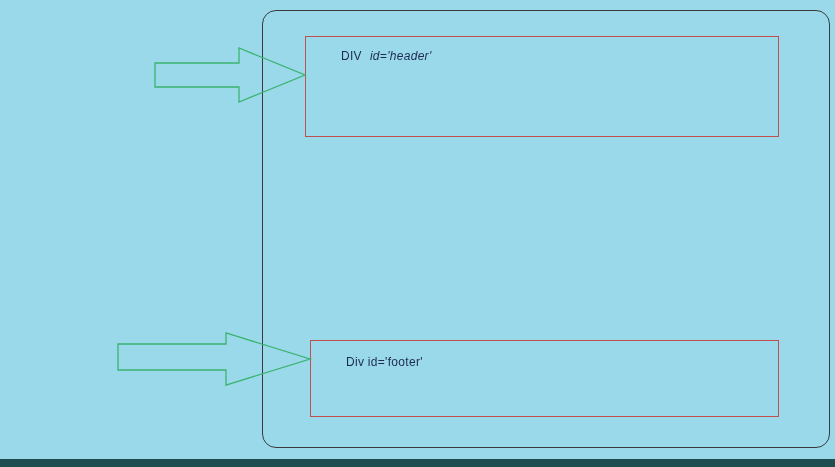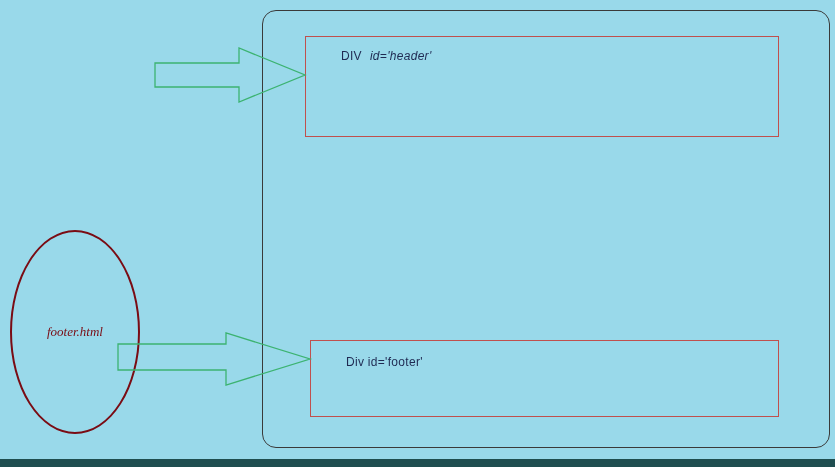--- a/index.html
+++ b/index.html
@@ -140,23 +140,20 @@
 
   <div class="box header-box">
     <span class="box-label"><span>DIV</span><span class="attr">id='header'</span></span>
   </div>
 
   <div class="box footer-box">
     <span class="box-label">Div id='footer'</span>
   </div>
 
 
-  <div class="ellipse footer-ellipse">
-    <span class="ellipse-label">footer.html</span>
-  </div>
 
   <svg class="arrow arrow-top" viewBox="0 0 150 54" xmlns="http://www.w3.org/2000/svg">
     <polygon points="0,15 84,15 84,0 150,27 84,54 84,39 0,39"></polygon>
   </svg>
 
   <svg class="arrow arrow-bottom" viewBox="0 0 192 54" xmlns="http://www.w3.org/2000/svg">
     <polygon points="0,11 108,11 108,0 192,26 108,52 108,37 0,37"></polygon>
   </svg>
 
   <div class="bottom-strip"></div>

